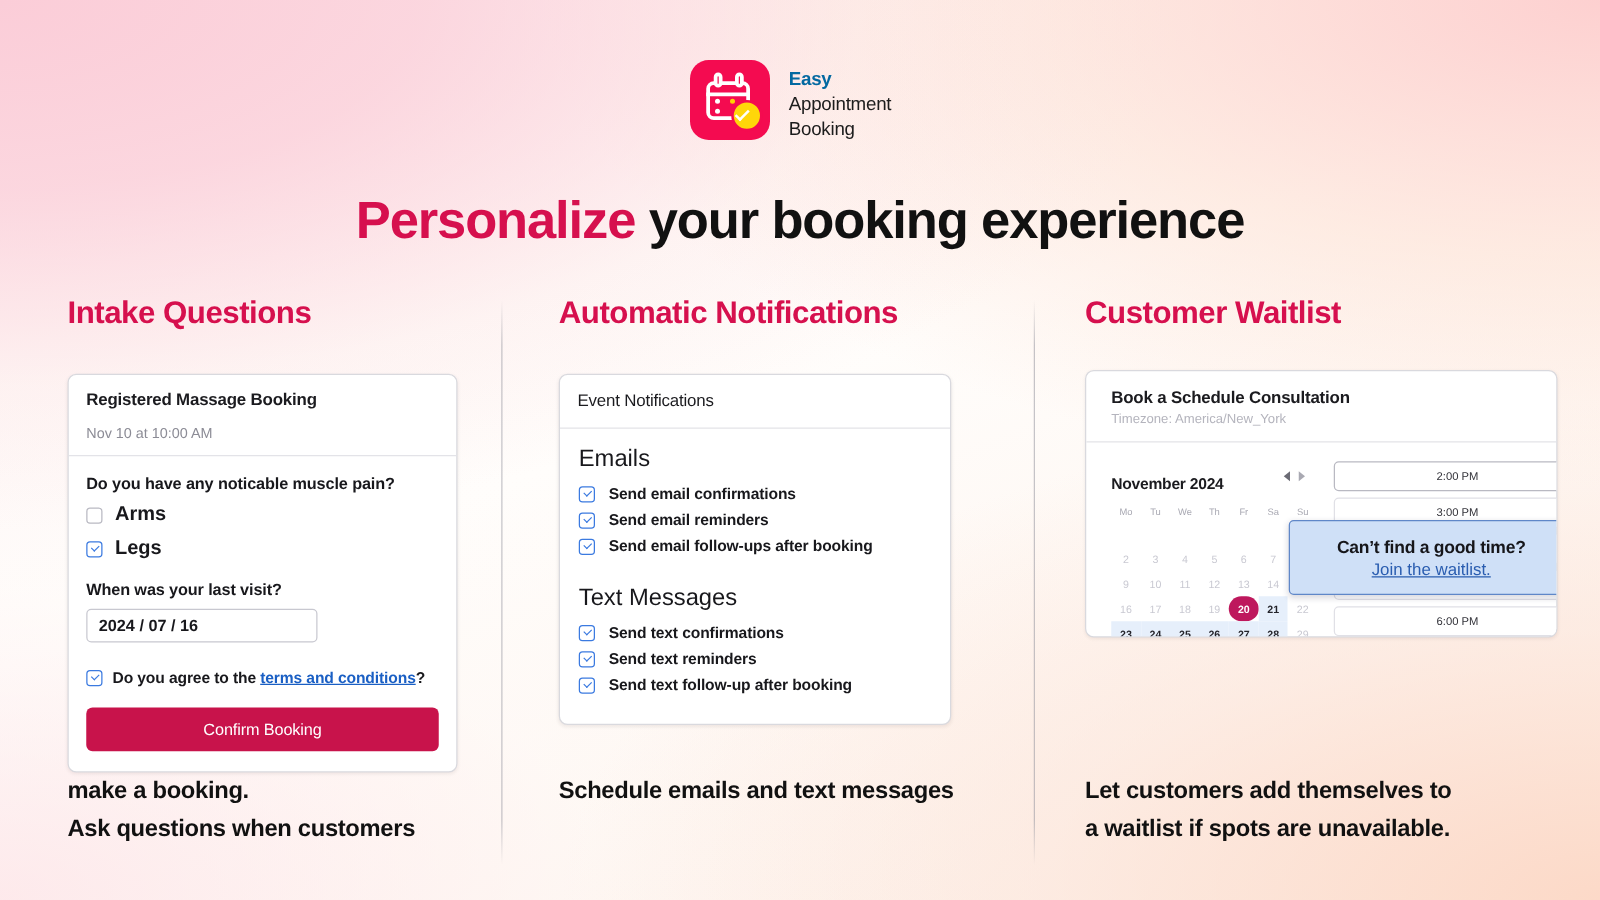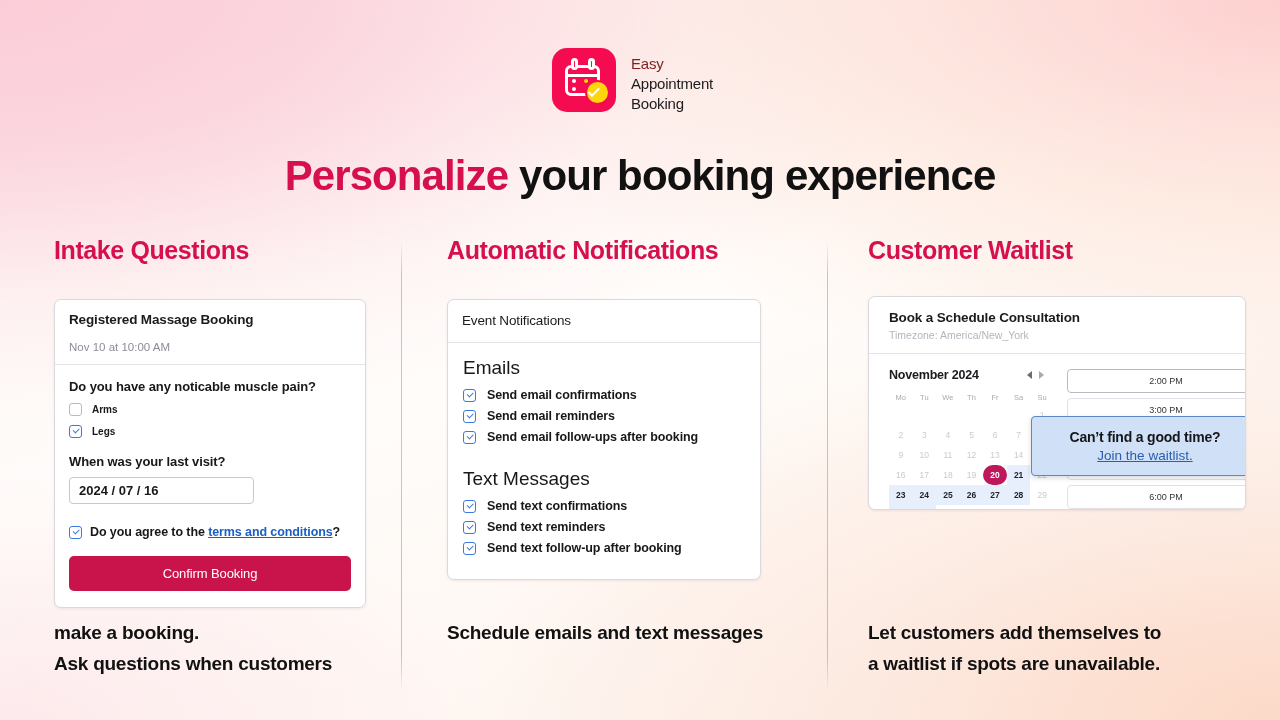--- a/index.html
+++ b/index.html
@@ -67,21 +67,21 @@
     background: #ffd60a; border: 2px solid #f40b50;
     box-sizing: content-box;
   }
   .logo-mark .check:before {
     content: ""; position: absolute;
     left: 5px; top: 9px; width: 9px; height: 4px;
     border-left: 2.6px solid #fff; border-bottom: 2.6px solid #fff;
     transform: rotate(-45deg); transform-origin: left bottom;
   }
   .logo-text { line-height: 20px; }
-  .logo-text .l1 { color: #7f1d1d; font-weight: normal; font-size: 15px; letter-spacing: -.2px; margin-top: 8px; }
+  .logo-text .l1 { color: #0369a1; font-weight: bold; font-size: 15px; letter-spacing: -.2px; margin-top: 8px; }
   .logo-text .l2, .logo-text .l3 { color: #1c1c1c; font-size: 15px; letter-spacing: -.2px; }
 
   
   .headline {
     position: absolute; left: 0; right: 0; top: 152px;
     text-align: center;
     font-size: 42px; font-weight: bold; color: #111111;
     letter-spacing: -0.9px; white-space: nowrap;
   }
   .headline .accent { color: #d6104e; }
@@ -119,21 +119,21 @@
   }
   .card-head { padding: 12px 14px 11px 14px; border-bottom: 1px solid #e3e3e8; }
   .card-head .t { font-size: 13.5px; font-weight: bold; color: #1b1b1f; letter-spacing: -.15px; }
   .card-head .s { font-size: 11.5px; color: #8c8c96; margin-top: 14px; }
 
   
   .card1 { position: absolute; left: 0; top: 63px; width: 310px; }
   .card1 .body { padding: 14px 14px 16px 14px; }
   .q { font-size: 13px; font-weight: bold; color: #18181c; letter-spacing: -.1px; }
   .opt { display: flex; align-items: center; gap: 10px; margin-top: 9px; }
-  .opt .lbl { font-size: 10px; font-weight: bold; color: #18181c; }
+  .opt .lbl { font-size: 16px; font-weight: bold; color: #18181c; }
   .cb {
     width: 13px; height: 13px; border-radius: 3px; flex: none;
     border: 1px solid #b9b9c2; background: #fff; box-sizing: border-box;
     position: relative;
   }
   .cb.on { border-color: #3b7ae0; }
   .cb.on:after {
     content: ""; position: absolute; left: 3px; top: 2px;
     width: 5px; height: 2.5px;
     border-left: 1.6px solid #3b7ae0; border-bottom: 1.6px solid #3b7ae0;
@@ -170,21 +170,21 @@
   
   .card3 {
     position: absolute; left: 0; top: 60px; width: 376px; height: 212px;
   }
   .card3 .card-head { padding: 13px 16px 12px 20px; }
   .card3 .card-head .t { font-size: 13.5px; }
   .card3 .card-head .s { font-size: 10.5px; color: #b4b4bd; margin-top: 4px; }
   .cal-area { display: flex; padding: 14px 0 0 20px; position: relative; }
   .cal-left { width: 165px; flex: none; }
   .cal-nav { display: flex; align-items: center; justify-content: space-between; padding-right: 10px; }
-  .cal-month { font-size: 12.5px; font-weight: bold; color: #1b1b1f; letter-spacing: -.2px; }
+  .cal-month { font-size: 12.5px; font-weight: bold; color: #1b1b1f; letter-spacing: -.2px; margin-top: 12px; }
   .cal-arrows { display: flex; gap: 7px; }
   .arrow { width: 0; height: 0; cursor: pointer; }
   .arrow.prev { border-top: 4px solid transparent; border-bottom: 4px solid transparent; border-right: 5px solid #6b6b75; }
   .arrow.next { border-top: 4px solid transparent; border-bottom: 4px solid transparent; border-left: 5px solid #a9a9b2; }
   .cal-grid { margin-top: 9px; display: grid; grid-template-columns: repeat(7, 1fr); }
   .dow {
     font-size: 7.5px; color: #a8a8b2; text-align: center; height: 14px; line-height: 14px;
   }
   .day {
     height: 20px; line-height: 20px; text-align: center;

